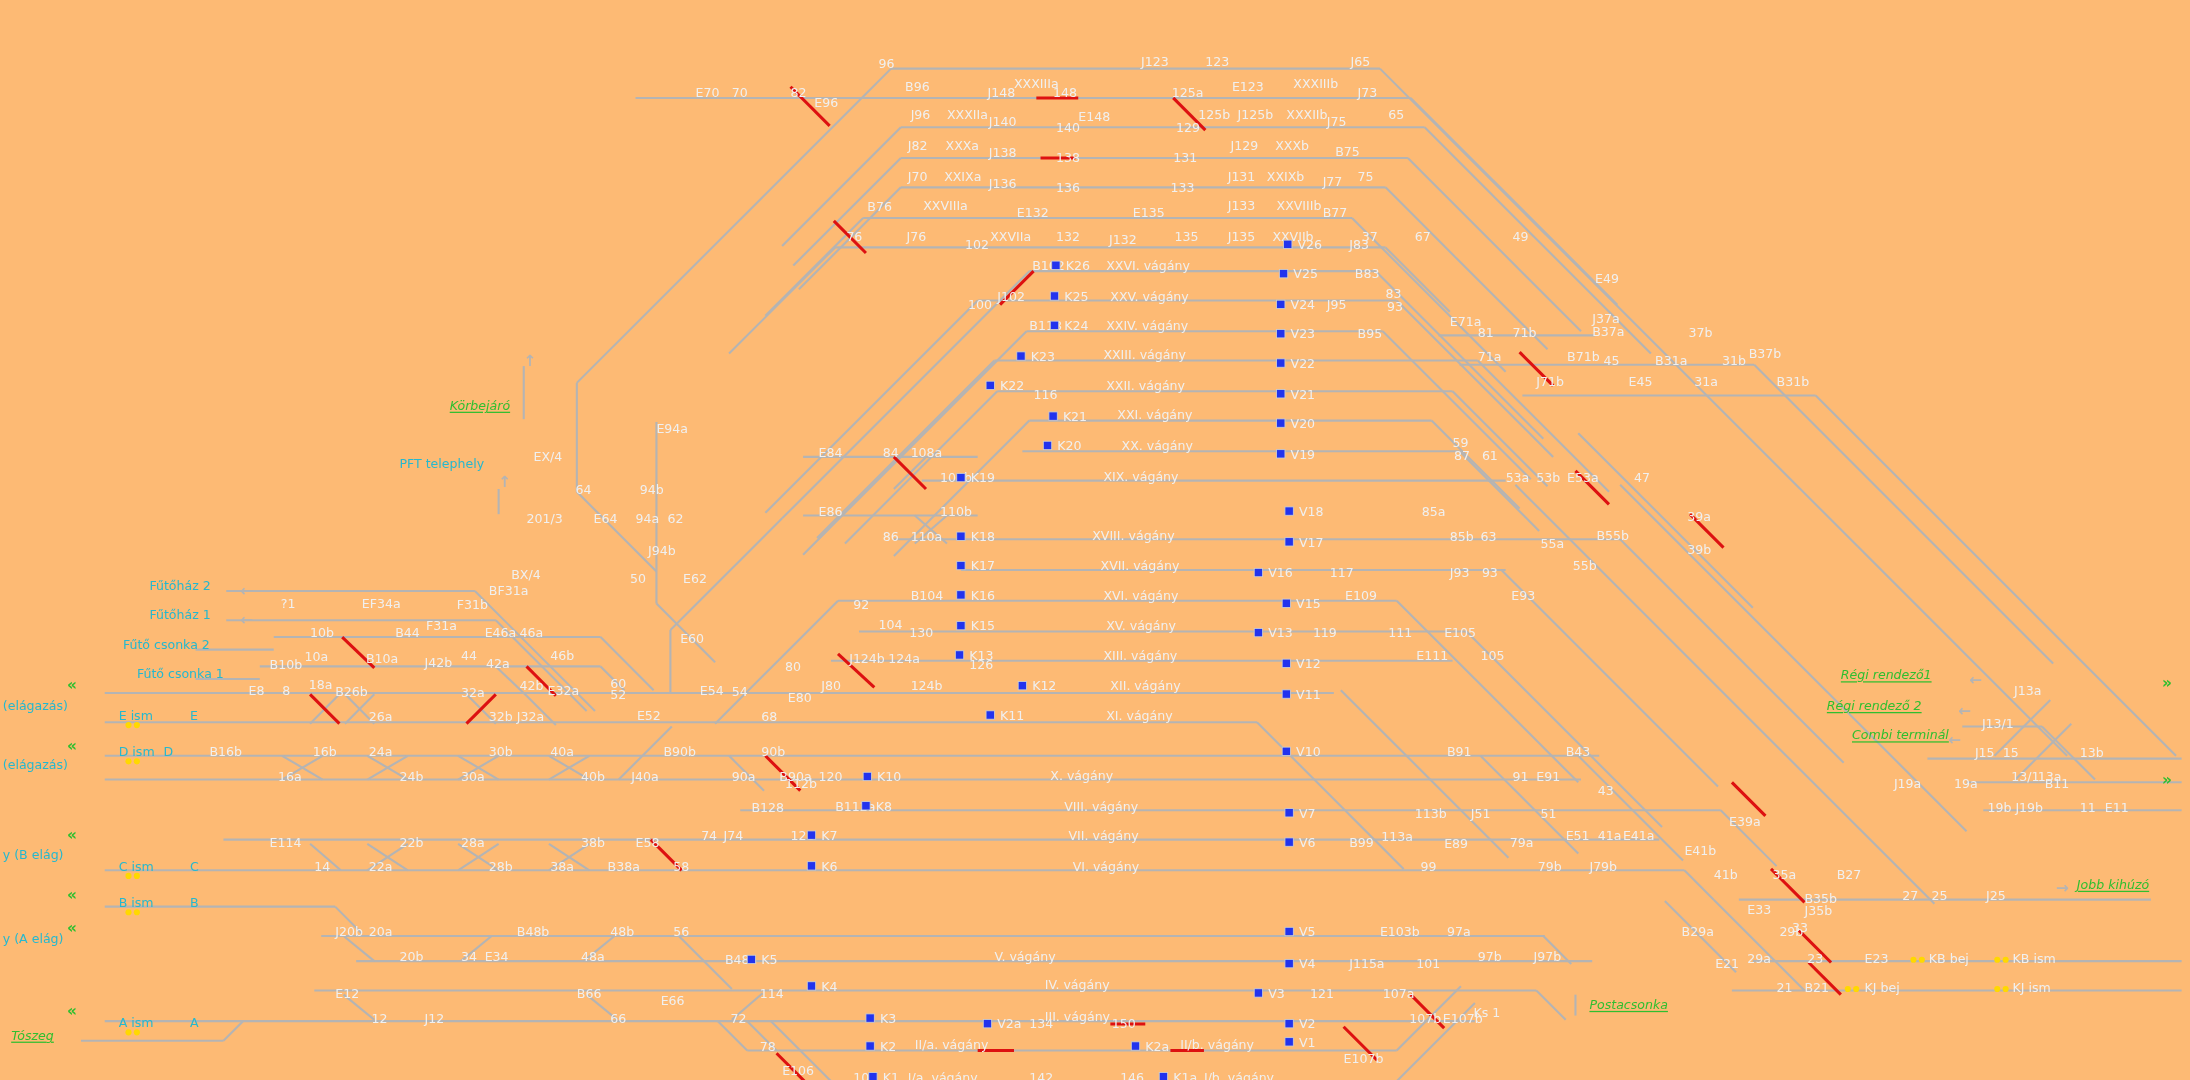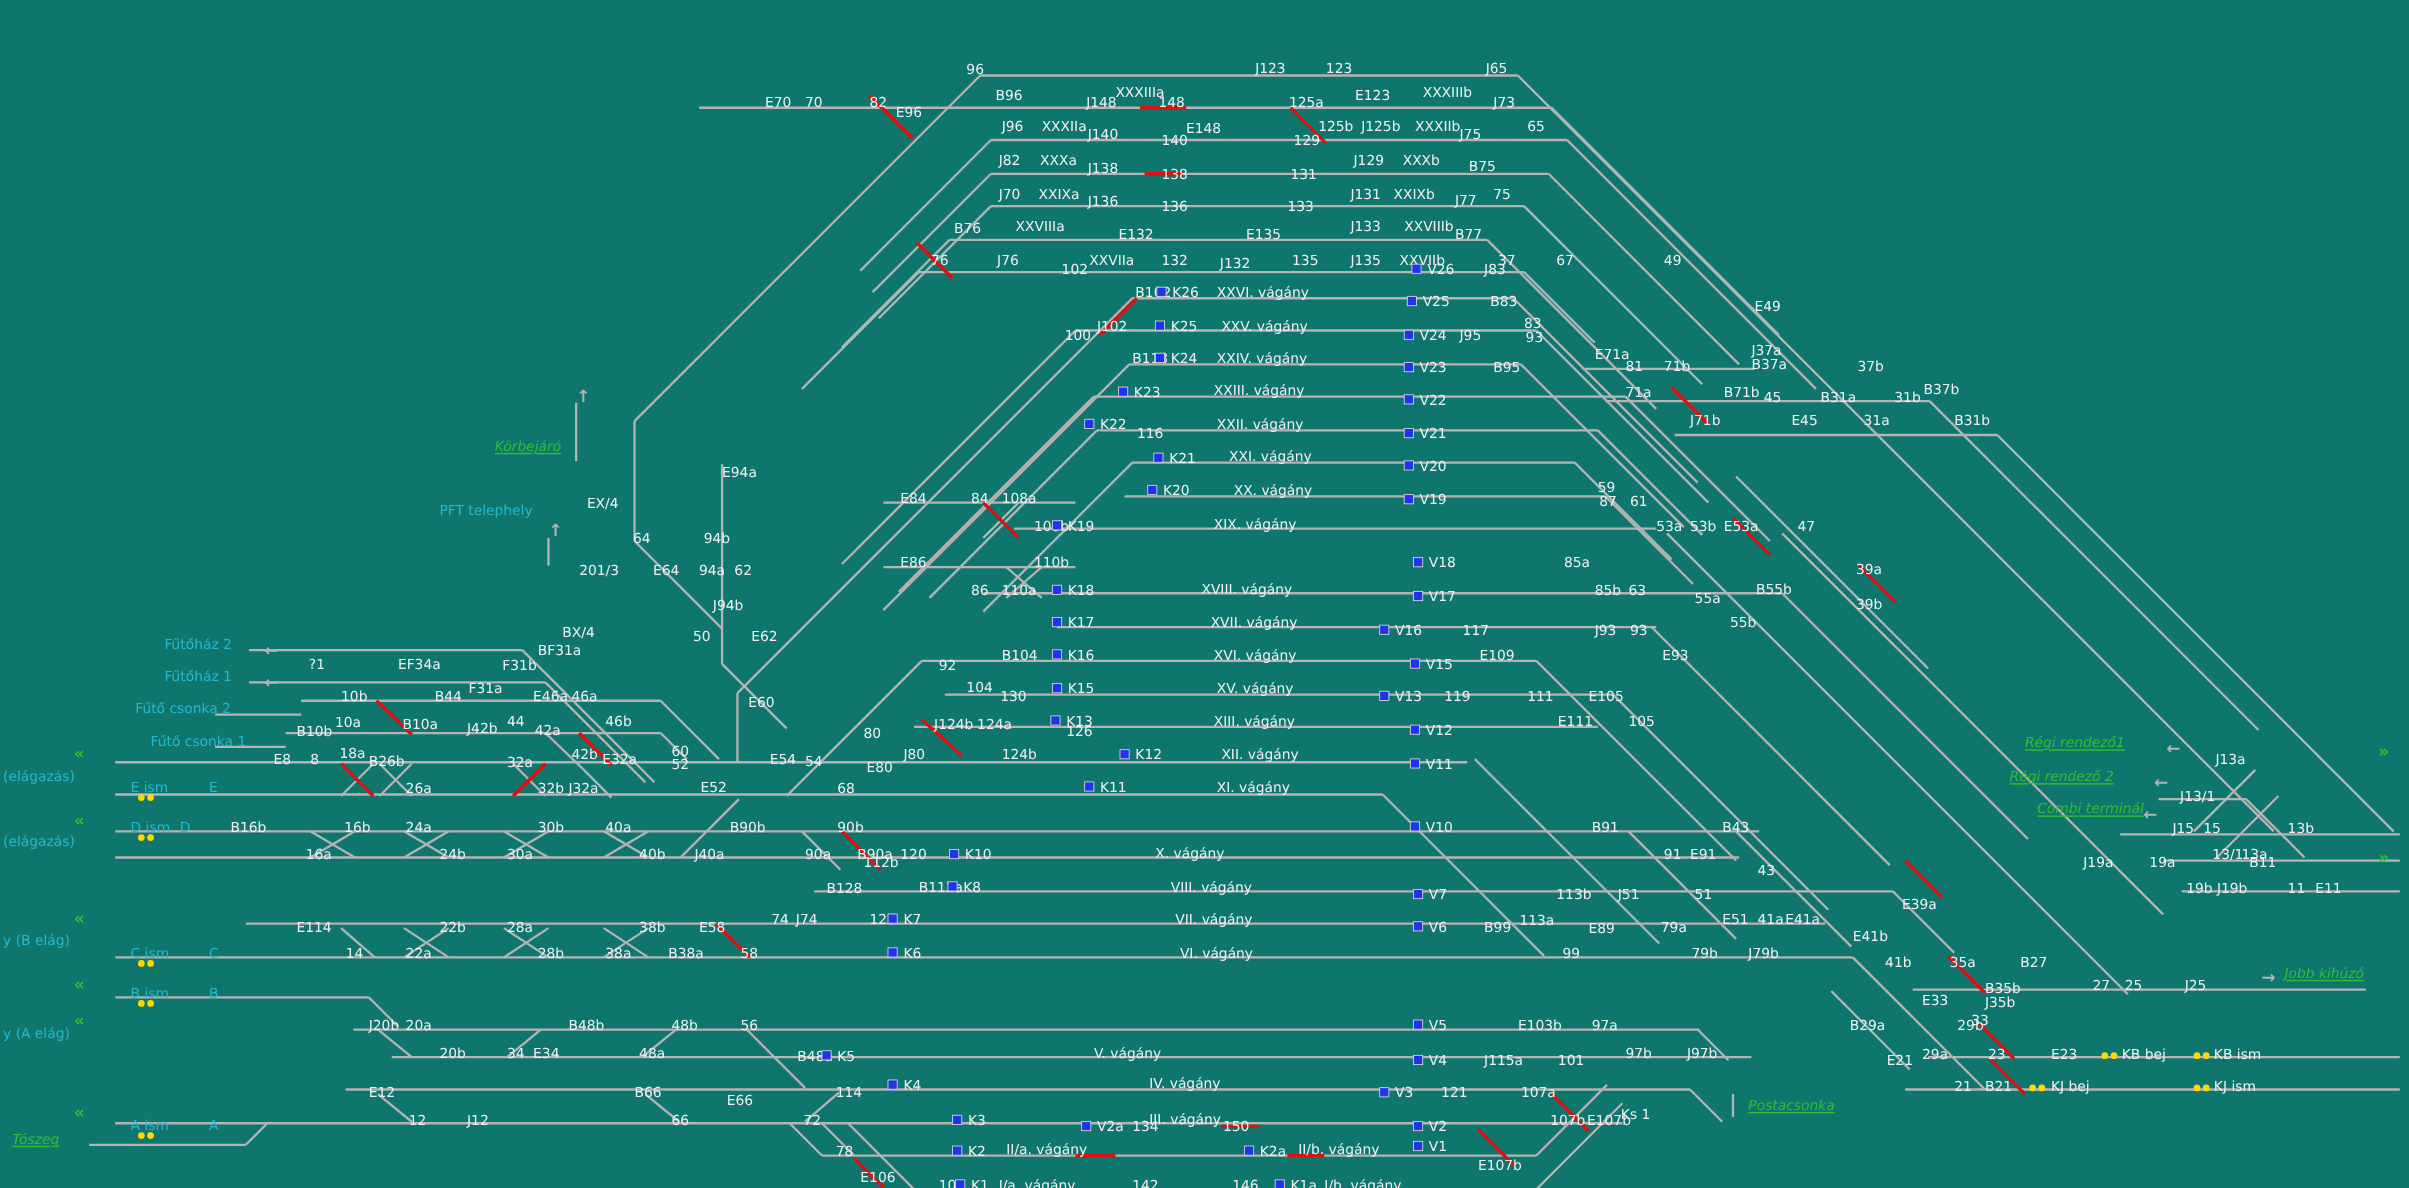--- a/index.html
+++ b/index.html
@@ -7,21 +7,21 @@
   svg{display:block;width:100%;height:100%;}
   text{font-family:"DejaVu Sans",sans-serif;}
   .lw{font-size:9px;}
   .lc{font-size:9px;}
   .lg{font-size:9px;font-style:italic;text-decoration:underline;}
   .ar{font-size:11px;font-weight:bold;}
 </style>
 </head>
 <body>
 
-<div class="screen" style="background: #0f766e;">
+<div class="screen" style="background: #fdba74;">
   <svg id="tracks" viewBox="0 0 1568 773" width="2190" height="1080">
       <line x1="638" y1="49" x2="988" y2="49" stroke="#b4b4b4" stroke-width="1.5"></line>
       <line x1="455" y1="70" x2="1010" y2="70" stroke="#b4b4b4" stroke-width="1.5"></line>
       <line x1="645" y1="91" x2="1020" y2="91" stroke="#b4b4b4" stroke-width="1.5"></line>
       <line x1="645" y1="113" x2="1008" y2="113" stroke="#b4b4b4" stroke-width="1.5"></line>
       <line x1="645" y1="134" x2="992" y2="134" stroke="#b4b4b4" stroke-width="1.5"></line>
       <line x1="618" y1="156" x2="968" y2="156" stroke="#b4b4b4" stroke-width="1.5"></line>
       <line x1="598" y1="177" x2="992" y2="177" stroke="#b4b4b4" stroke-width="1.5"></line>
       <line x1="737" y1="194" x2="985" y2="194" stroke="#b4b4b4" stroke-width="1.5"></line>
       <line x1="700" y1="215" x2="1000" y2="215" stroke="#b4b4b4" stroke-width="1.5"></line>

